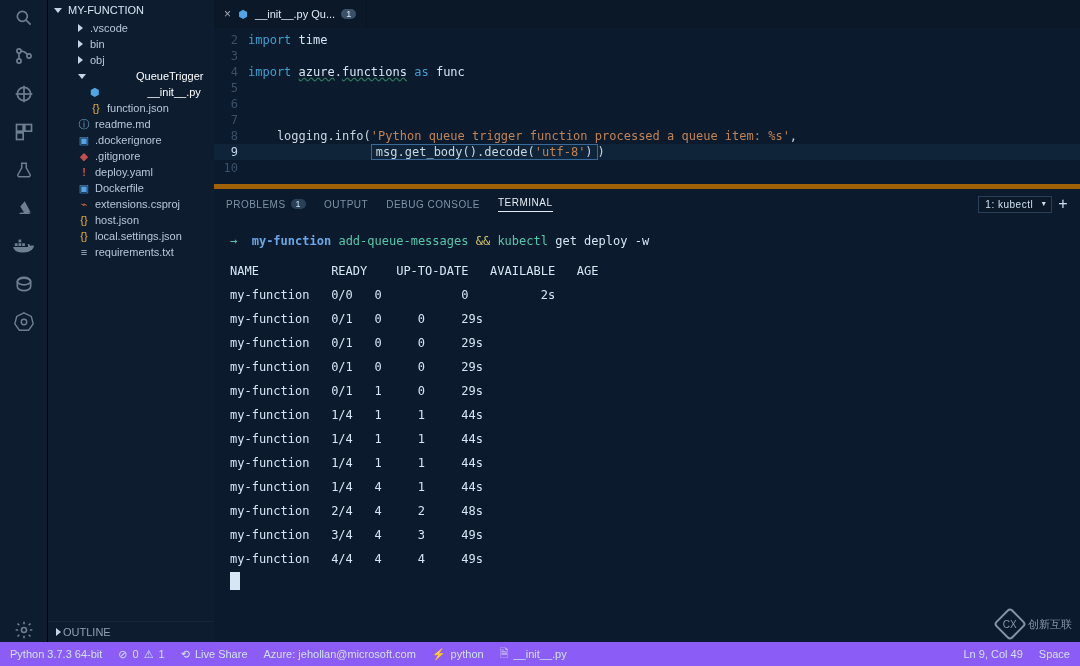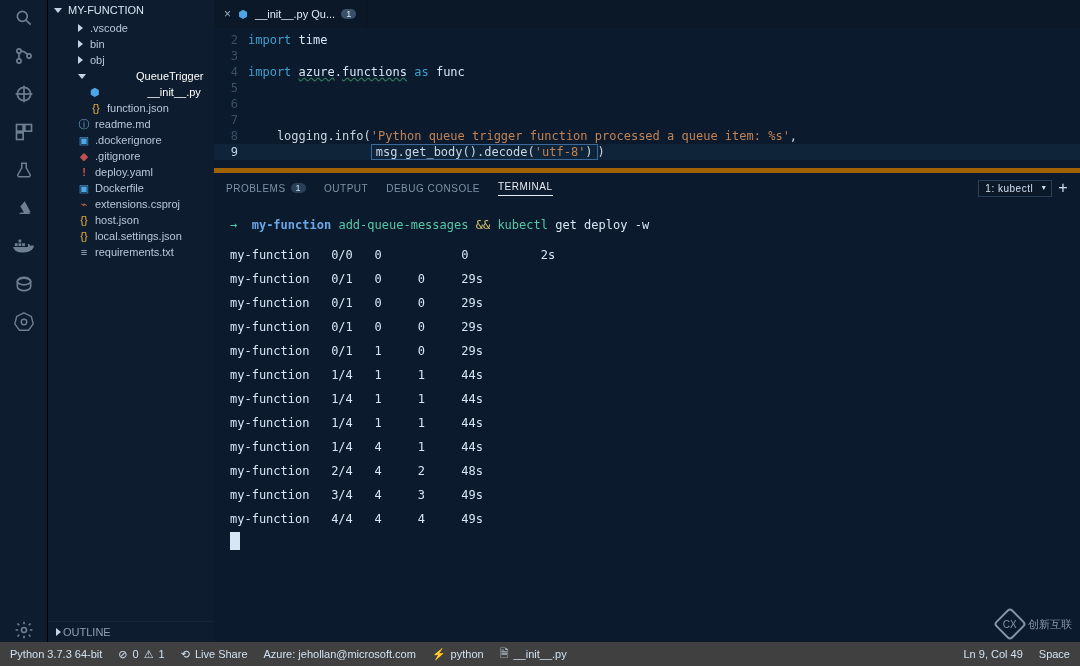--- a/index.html
+++ b/index.html
@@ -59,21 +59,21 @@
 
   .terminal { flex:1; font-family:Menlo,Consolas,monospace; font-size:12px; line-height:24px; padding:10px 16px; color:#d7e6f5; overflow:hidden; position:relative;}
   .prompt .arrow{ color:#56c7a8; }
   .prompt .dir{ color:#6aa7e6; font-weight:bold;}
   .prompt .cmd1{ color:#56c7a8; }
   .prompt .and{ color:#d7c96a; }
   .prompt .cmd2{ color:#56c7a8; }
   .table-line { white-space:pre; }
   .cursor-blk { display:inline-block; width:10px; height:18px; background:#d7e6f5; vertical-align:text-bottom;}
 
-  .statusbar { height:24px; background:#404040; display:flex; align-items:center; font-size:11px; color:#cfe0f0; padding:0 10px; gap:16px;}
+  .statusbar { height:24px; background:#8b5cf6; display:flex; align-items:center; font-size:11px; color:#cfe0f0; padding:0 10px; gap:16px;}
   .statusbar .grp { display:flex; align-items:center; gap:5px; cursor:pointer;}
   .statusbar .right { margin-left:auto; display:flex; gap:16px; }
   .watermark { position:absolute; right:8px; bottom:30px; display:flex; align-items:center; gap:6px; opacity:0.7; font-size:11px; color:#b8c7d9;}
   .wm-logo { width:24px; height:24px; border:2px solid #b8c7d9; border-radius:4px; display:flex; align-items:center; justify-content:center; transform:rotate(45deg); font-size:10px;}
   .wm-logo span{ transform:rotate(-45deg);}
   svg { display:block; }
 </style>
 </head>
 <body>
 
@@ -255,20 +255,24 @@
         <div class="line">
           <div class="gutter">7</div>
         </div>
         <div class="line">
           <div class="gutter">8</div>
           <div class="code">    logging.info(<span class="str">'Python queue trigger function processed a queue item: %s'</span>,</div>
         </div>
         <div class="line line-hl">
           <div class="gutter hl">9</div>
           <div class="code">                 <span class="hl-box">msg.get_body().decode(<span class="str">'utf-8'</span>)</span>)</div>
+        </div>
+        <div class="line">
+          <div class="gutter">10</div>
+          <div class="code"></div>
         </div>
       </div>
 
     <div class="panel">
       <div class="panel-tabs">
         <div id="paneltabs" style="display: flex; gap: 18px;">
             <div class="ptab">
               <span>PROBLEMS</span>
               <span class="badge">1</span>
             </div>
@@ -286,20 +290,21 @@
           <div class="select"><span>1: kubectl</span></div>
           <div class="plus">+</div>
         </div>
       </div>
       <div class="terminal">
         <div class="prompt">
           <span class="arrow">→</span>&nbsp;&nbsp;<span class="dir">my-function</span> <span class="cmd1">add-queue-messages</span> <span class="and">&amp;&amp;</span> <span class="cmd2">kubectl</span> <span>get deploy -w</span>
         </div>
         <div style="height:6px"></div>
         <div id="termtable">
+            <div class="table-line">NAME          READY    UP-TO-DATE   AVAILABLE   AGE</div>
             <div class="table-line">my-function   0/0   0           0          2s</div>
             <div class="table-line">my-function   0/1   0     0     29s        </div>
             <div class="table-line">my-function   0/1   0     0     29s        </div>
             <div class="table-line">my-function   0/1   0     0     29s        </div>
             <div class="table-line">my-function   0/1   1     0     29s        </div>
             <div class="table-line">my-function   1/4   1     1     44s        </div>
             <div class="table-line">my-function   1/4   1     1     44s        </div>
             <div class="table-line">my-function   1/4   1     1     44s        </div>
             <div class="table-line">my-function   1/4   4     1     44s        </div>
             <div class="table-line">my-function   2/4   4     2     48s        </div>

